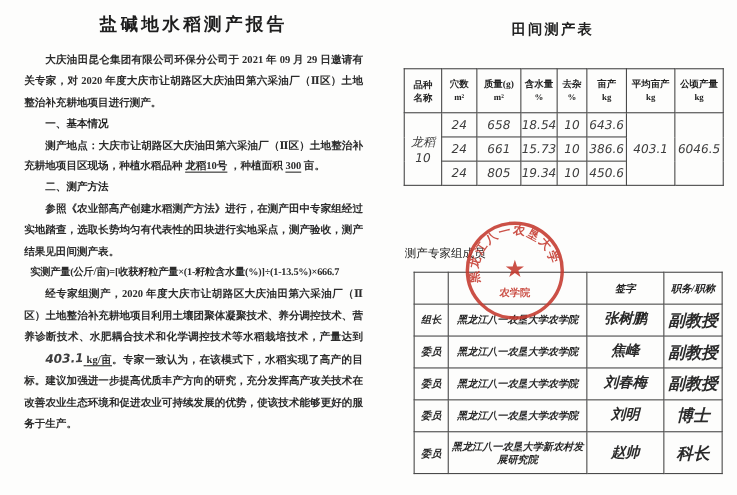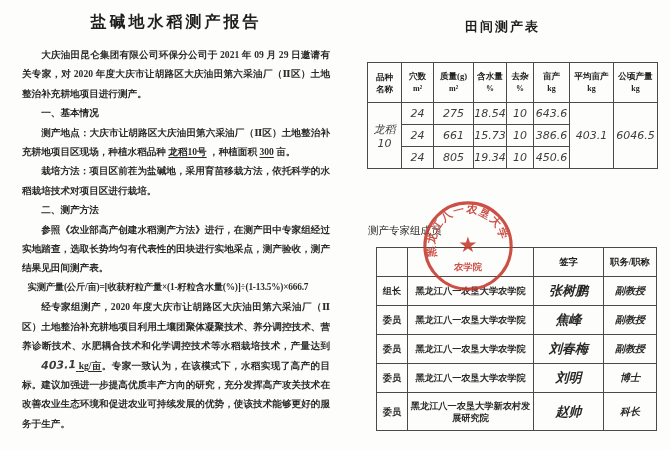--- a/index.html
+++ b/index.html
@@ -23,41 +23,40 @@
   table { border-collapse:collapse; }
   .field-table { position:absolute; left:32px; top:62px; width:290px; table-layout:fixed; }
   .field-table th, .field-table td { border:1.2px solid #4a4a4a; text-align:center; vertical-align:middle; padding:0;margin-top:36px; }
   .field-table th { height:40px; font-size:8.6px; line-height:12px; font-weight:bold; color:#222; }
   .field-table td { height:22px; }
   .field-table .hw { font-size:11px; }
   .unit { font-size:8px; }
 
   .experts-label { position:absolute; left:33px; top:224px; font-size:10.5px; font-weight:normal; color:#1f1f1f; }
   .expert-table { position:absolute; left:41px; top:247px; width:280px; table-layout:fixed; }
-  .expert-table th, .expert-table td { border:1.2px solid #4a4a4a; text-align:center; vertical-align:middle; padding:1px 2px; }
+  .expert-table th, .expert-table td { border:1.2px solid #4a4a4a; text-align:center; vertical-align:middle; padding:1px 2px;font-style:italic; }
   .expert-table th { height:29px; font-size:9.3px; font-weight:bold; color:#222; }
   .expert-table td { height:29px; font-size:9.2px; font-weight:600; color:#2a2a2a; line-height:12px; }
   .expert-table td.sig { font-size:13px; }
-  .expert-table td.ttl { font-size:10px; }
+  .expert-table td.ttl { font-size:15px; }
   .expert-table tr.tall td { height:38px; }
 
   .stamp { position:absolute; left:84px; top:197px; width:98px; height:98px; opacity:0.88; z-index:5; }
 </style>
 </head>
 <body>
 
 <div class="canvas">
 
   <div class="page-left">
     <div class="doc-title">盐碱地水稻测产报告</div>
     <div class="doc-body">
       <p>大庆油田昆仑集团有限公司环保分公司于 2021 年 09 月 29 日邀请有关专家，对 2020 年度大庆市让胡路区大庆油田第六采油厂（Ⅱ区）土地整治补充耕地项目进行测产。</p>
       <p class="heading">一、基本情况</p>
       <p><span>测产地点：大庆市让胡路区大庆油田第六采油厂（Ⅱ区）土地整治补充耕地项目区现场，种植水稻品种 </span><span class="uline">龙稻10号</span><span> ，种植面积 </span><span class="uline">300</span><span> 亩。</span></p>
-      <p>栽培方法：项目区前茬为盐碱地，采用育苗移栽方法，依托科学的水稻栽培技术对项目区进行栽培。</p>
       <p class="heading">二、测产方法</p>
       <p>参照《农业部高产创建水稻测产方法》进行，在测产田中专家组经过实地踏查，选取长势均匀有代表性的田块进行实地采点，测产验收，测产结果见田间测产表。</p>
       <p class="formula">实测产量(公斤/亩)=[收获籽粒产量×(1-籽粒含水量(%)]÷(1-13.5%)×666.7</p>
       <p><span>经专家组测产，2020 年度大庆市让胡路区大庆油田第六采油厂（Ⅱ区）土地整治补充耕地项目利用土壤团聚体凝聚技术、养分调控技术、营养诊断技术、水肥耦合技术和化学调控技术等水稻栽培技术，产量达到</span><span class="uline"><span class="hw hw-inline">403.1</span> <span>kg/亩</span></span><span>。专家一致认为，在该模式下，水稻实现了高产的目标。建议加强进一步提高优质丰产方向的研究，充分发挥高产攻关技术在改善农业生态环境和促进农业可持续发展的优势，使该技术能够更好的服务于生产。</span></p>
     </div>
   </div>
 
   <div class="page-right">
     <div class="table-title">田间测产表</div>
 
@@ -79,21 +78,21 @@
         <th><span>质量(g)</span><br><span class="unit">m²</span></th>
         <th><span>含水量</span><br><span class="unit">%</span></th>
         <th><span>去杂</span><br><span class="unit">%</span></th>
         <th><span>亩产</span><br><span class="unit">kg</span></th>
         <th><span>平均亩产</span><br><span class="unit">kg</span></th>
         <th><span>公顷产量</span><br><span class="unit">kg</span></th>
       </tr>
       <tr>
         <td rowspan="3" class="hw">龙稻10</td>
         <td class="hw">24</td>
-        <td class="hw">275</td>
+        <td class="hw">658</td>
         <td class="hw">18.54</td>
         <td class="hw">10</td>
         <td class="hw">643.6</td>
         <td rowspan="3" class="hw">403.1</td>
         <td rowspan="3" class="hw">6046.5</td>
       </tr>
       <tr>
         <td class="hw">24</td>
         <td class="hw">661</td>
         <td class="hw">15.73</td>

